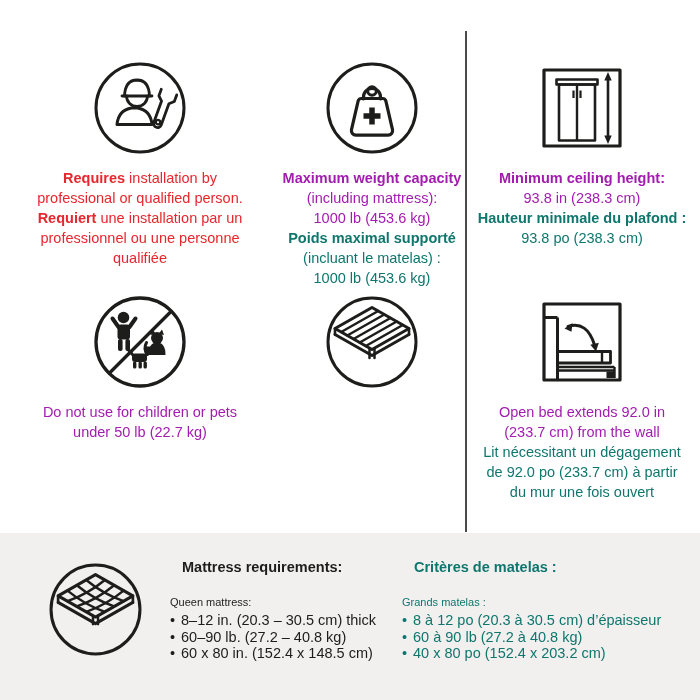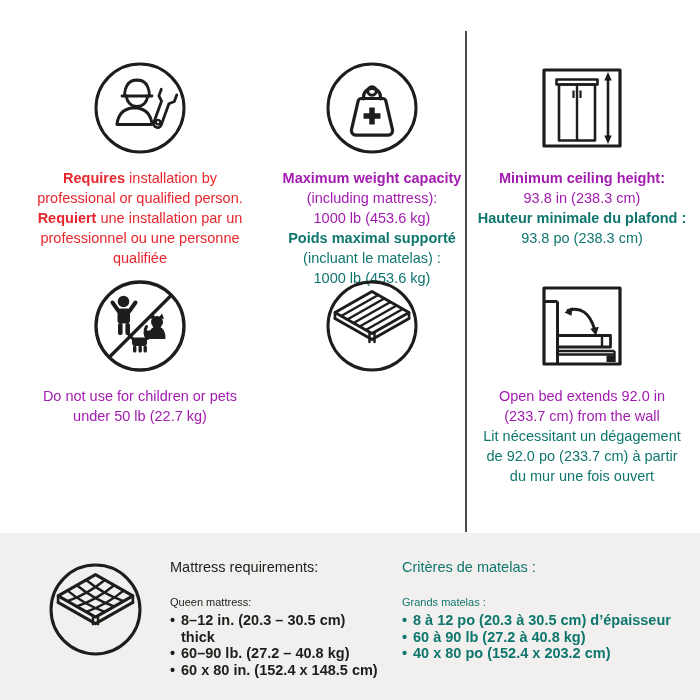--- a/index.html
+++ b/index.html
@@ -4,43 +4,43 @@
 <style>
   html,body { margin:0; padding:0; background:#fff; }
   .canvas {
     position:relative; width:700px; height:700px; background:#ffffff;
     font-family:"Liberation Sans", sans-serif; color:#1d1d1b; overflow:hidden;
   }
   .divider { position:absolute; left:465px; top:31px; width:2px; height:501px; background:#4b4b4b; }
   .grid {
     position:absolute; top:60px; left:14px; width:672px;
     display:grid; grid-template-columns:252px 212px 208px;
-    grid-template-rows:210px auto; row-gap:8px;
+    grid-template-rows:210px auto; row-gap:24px;
   }
   .cell { display:flex; flex-direction:column; align-items:center; }
   .icon { height:96px; margin-bottom:12px; flex:0 0 auto; }
   .icon svg { display:block; }
   .cap {
     margin:0; text-align:center; white-space:pre-line; width:max-content;
     font-size:14.5px; line-height:20px; font-weight:400; color:#a21caf;
   }
   .cap.red { color:#e8262d; }
   .gray { color:#0f766e; }
   .b { font-weight:700; }
   .footer {
     position:absolute; left:0; top:533px; width:700px; height:167px; background:#f1f0ee;
   }
   .footer-inner { display:flex; align-items:flex-start; padding:26px 0 0 47px; }
   .footer .icon { height:97px; margin:2px 0 0 0; }
   .fcol { margin-left:26px; width:212px; }
   .fcol.fr { margin-left:20px; width:290px; }
-  .ftitle { margin:0 0 18px 0; font-size:14.5px; line-height:17px; font-weight:400; }
+  .ftitle { margin:0 0 18px 12px; font-size:14.5px; line-height:17px; font-weight:700; }
   .fsub { margin:0 0 1px 0; font-size:11px; line-height:17px; }
   .fl { list-style:none; margin:0; padding:0; font-size:14.5px; line-height:16.5px; }
-  .fl li { position:relative; padding-left:11px;font-weight:bold; }
+  .fl li { position:relative; padding-left:11px; }
   .fl li::before { content:"•"; position:absolute; left:0; top:0; }
 </style>
 </head>
 <body>
 
 <div class="canvas">
 
   <div class="divider"></div>
 
   <div class="grid">

